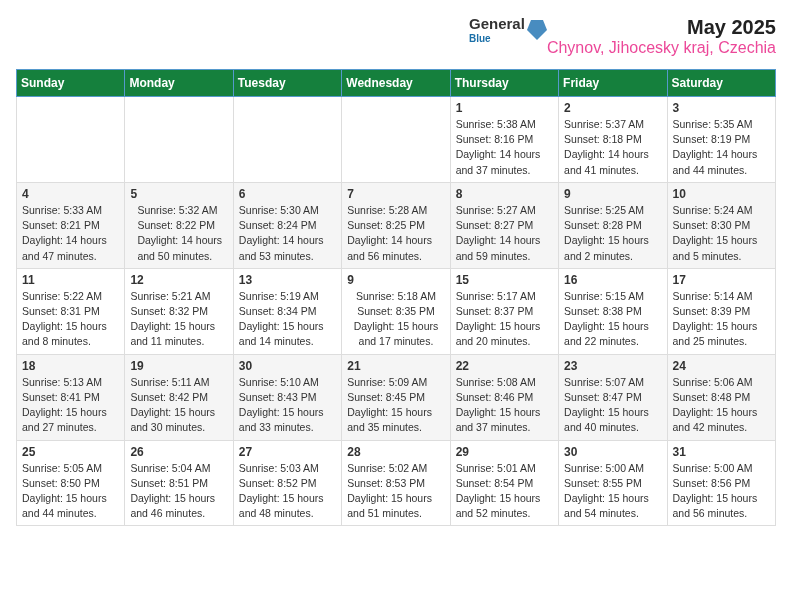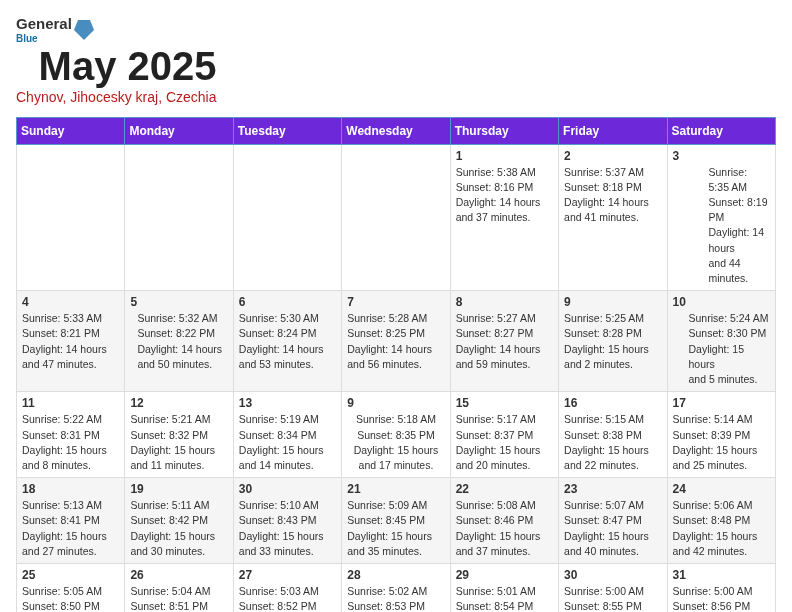--- a/index.html
+++ b/index.html
@@ -8,21 +8,20 @@
       background: #fff;
       width: 792px;
       min-height: 612px;
       padding: 16px;
     }
     .header {
       display: flex;
       justify-content: flex-end;
       align-items: flex-start;
       margin-bottom: 12px;
-      flex-direction: column;
     }
     .logo {
       display: flex;
       align-items: center;
     }
     .logo-text {
       display: flex;
       flex-direction: column;
       line-height: 1.1;
     }
@@ -38,35 +37,35 @@
     }
     .logo-icon {
       width: 20px;
       height: 24px;
       margin-left: 2px;
     }
     .title-section {
       text-align: right;
     }
     .month-title {
-      font-size: 40px;
+      font-size: 20px;
       font-weight: bold;
       color: #222;
     }
     .subtitle {
-      font-size: 14px;
-      color: #b91c1c;
+      font-size: 16px;
+      color: #ec4899;
     }
     .calendar {
       width: 100%;
       border-collapse: collapse;
       border: 1px solid #ccc;
     }
     .calendar th {
-      background: #6d28d9;
+      background: #15803d;
       color: #fff;
       font-size: 12px;
       font-weight: bold;
       padding: 6px 4px;
       text-align: left;
       border: 1px solid #5599cc;
     }
     .calendar td {
       vertical-align: top;
       padding: 4px 5px;
@@ -141,21 +140,21 @@
         </td>
         <td>
           <span class="day-number">2</span>
           <div class="day-info" style="white-space: pre-line;">Sunrise: 5:37 AM
 Sunset: 8:18 PM
 Daylight: 14 hours
 and 41 minutes.</div>
         </td>
         <td>
           <span class="day-number">3</span>
-          <div class="day-info" style="white-space: pre-line; margin-left: 36px;">Sunrise: 5:35 AM
+          <div class="day-info" style="white-space: pre-line;">Sunrise: 5:35 AM
 Sunset: 8:19 PM
 Daylight: 14 hours
 and 44 minutes.</div>
         </td>
       </tr>
       <tr>
         <td>
           <span class="day-number">4</span>
           <div class="day-info" style="white-space: pre-line;">Sunrise: 5:33 AM
 Sunset: 8:21 PM
@@ -192,21 +191,21 @@
         </td>
         <td>
           <span class="day-number">9</span>
           <div class="day-info" style="white-space: pre-line;">Sunrise: 5:25 AM
 Sunset: 8:28 PM
 Daylight: 15 hours
 and 2 minutes.</div>
         </td>
         <td>
           <span class="day-number">10</span>
-          <div class="day-info" style="white-space: pre-line; margin-left: 16px;">Sunrise: 5:24 AM
+          <div class="day-info" style="white-space: pre-line;">Sunrise: 5:24 AM
 Sunset: 8:30 PM
 Daylight: 15 hours
 and 5 minutes.</div>
         </td>
       </tr>
       <tr>
         <td>
           <span class="day-number">11</span>
           <div class="day-info" style="white-space: pre-line;">Sunrise: 5:22 AM
 Sunset: 8:31 PM

